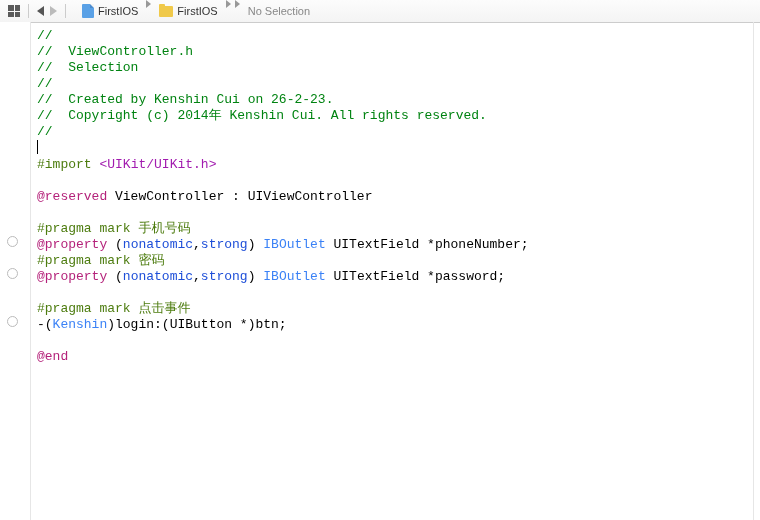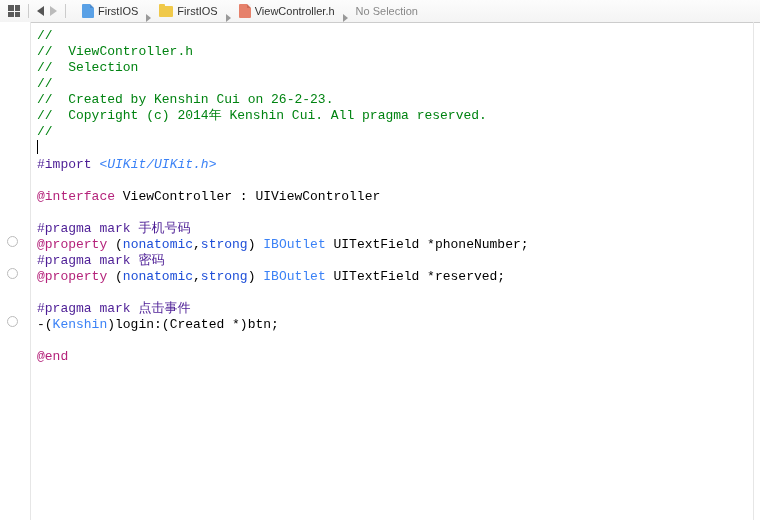--- a/index.html
+++ b/index.html
@@ -43,21 +43,21 @@
     border-top: 5px solid transparent;
     border-bottom: 5px solid transparent;
   }
   .arrow.left  { border-right: 7px solid #555; }
   .arrow.right { border-left: 7px solid #bbb; }
   .divider {
     width: 1px; height: 14px; background: #ccc; margin: 0 2px;
   }
   .crumbs {
     display: flex;
-    align-items: flex-end;
+    align-items: flex-start;
     gap: 0;
   }
   .crumb {
     display: flex;
     align-items: center;
     padding: 0 6px;
     height: 22px;
     gap: 4px;
     color: #333;
   }
@@ -120,22 +120,22 @@
   .right-edge {
     position: absolute;
     right: 6px; top: 22px; bottom: 0;
     width: 1px;
     background: #e6e6e6;
   }
 
   
   .c  { color: #008311; }  
   .kw { color: #1d4ed8; }  
-  .st { color: #3b82f6; font-style: italic; }  
-  .pp { color: #4c1d95; }  
+  .st { color: #a21caf; }  
+  .pp { color: #4d7c0f; }  
   .at { color: #b4227a; }  
   .ib { color: #3b82f6; }  
   .cursor {
     display: inline-block;
     width: 0;
     border-left: 1px solid #000;
     height: 14px;
     vertical-align: -2px;
   }
 </style>
@@ -159,53 +159,49 @@
     <div class="crumb">
       <span class="file-icon-blue"></span>
       <span>FirstIOS</span>
     </div>
     <span class="chev"></span>
     <div class="crumb">
       <span class="folder-icon"></span>
       <span>FirstIOS</span>
     </div>
     <span class="chev"></span>
-    <div class="crumb">
-      <span class="file-icon-red"></span>
-      <span>ViewController.h</span>
-    </div>
     <span class="chev"></span>
     <div class="crumb noselection">
       <span>No Selection</span>
     </div>
   </div>
 </div>
 
 <div class="editor-wrap">
   <div class="gutter">
     <span class="mark" style="top:214px"></span>
     <span class="mark" style="top:246px"></span>
     <span class="mark" style="top:294px"></span>
   </div>
   <div class="code"><span class="c">//</span>
 <span class="c">//  ViewController.h</span>
 <span class="c">//  Selection</span>
 <span class="c">//</span>
 <span class="c">//  Created by Kenshin Cui on 26-2-23.</span>
-<span class="c">//  Copyright (c) 2014年 Kenshin Cui. All pragma reserved.</span>
+<span class="c">//  Copyright (c) 2014年 Kenshin Cui. All rights reserved.</span>
 <span class="c">//</span>
 <span class="cursor"></span>
 <span class="pp">#import </span><span class="st">&lt;UIKit/UIKit.h&gt;</span>
 
-<span class="at">@interface</span><span> ViewController : UIViewController</span>
+<span class="at">@reserved</span><span> ViewController : UIViewController</span>
 
 <span class="pp">#pragma mark </span><span class="pp">手机号码</span>
 <span class="at">@property</span><span> (</span><span class="kw">nonatomic</span><span>,</span><span class="kw">strong</span><span>) </span><span class="ib">IBOutlet</span><span> UITextField *phoneNumber;</span>
 <span class="pp">#pragma mark </span><span class="pp">密码</span>
-<span class="at">@property</span><span> (</span><span class="kw">nonatomic</span><span>,</span><span class="kw">strong</span><span>) </span><span class="ib">IBOutlet</span><span> UITextField *reserved;</span>
+<span class="at">@property</span><span> (</span><span class="kw">nonatomic</span><span>,</span><span class="kw">strong</span><span>) </span><span class="ib">IBOutlet</span><span> UITextField *password;</span>
 
 <span class="pp">#pragma mark </span><span class="pp">点击事件</span>
-<span>-(</span><span class="ib">Kenshin</span><span>)login:(Created *)btn;</span>
+<span>-(</span><span class="ib">Kenshin</span><span>)login:(UIButton *)btn;</span>
 
 <span class="at">@end</span>
 </div>
 </div>
 <div class="right-edge"></div>
 
 </body></html>

